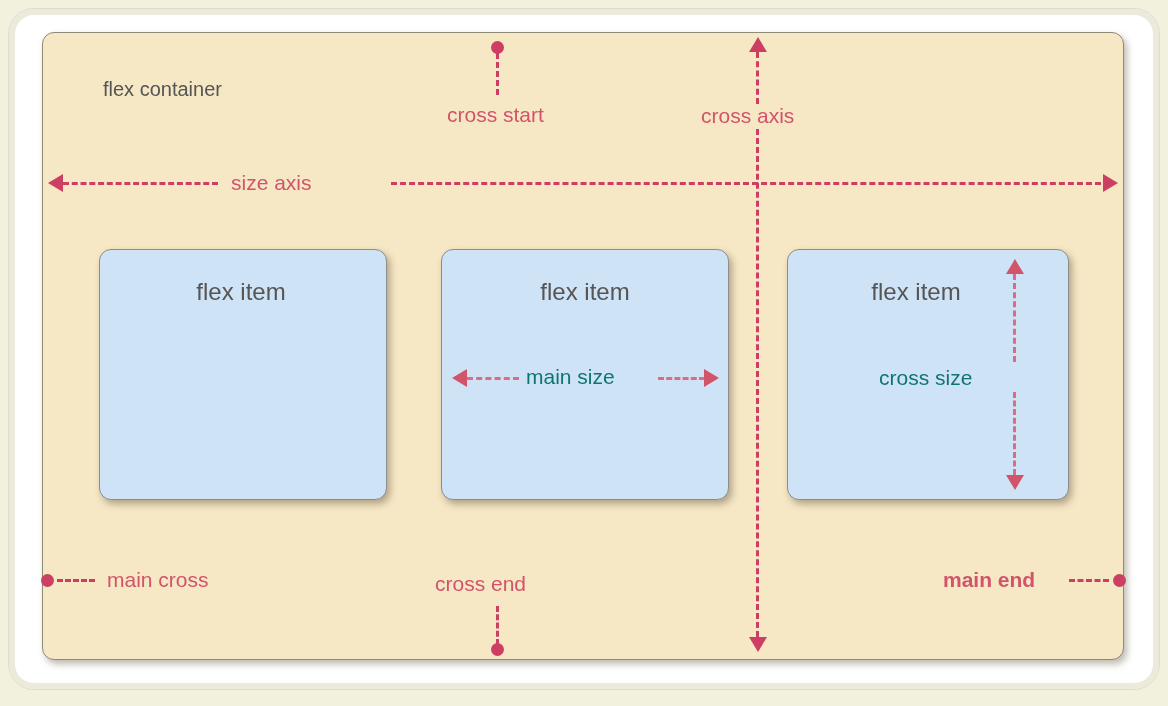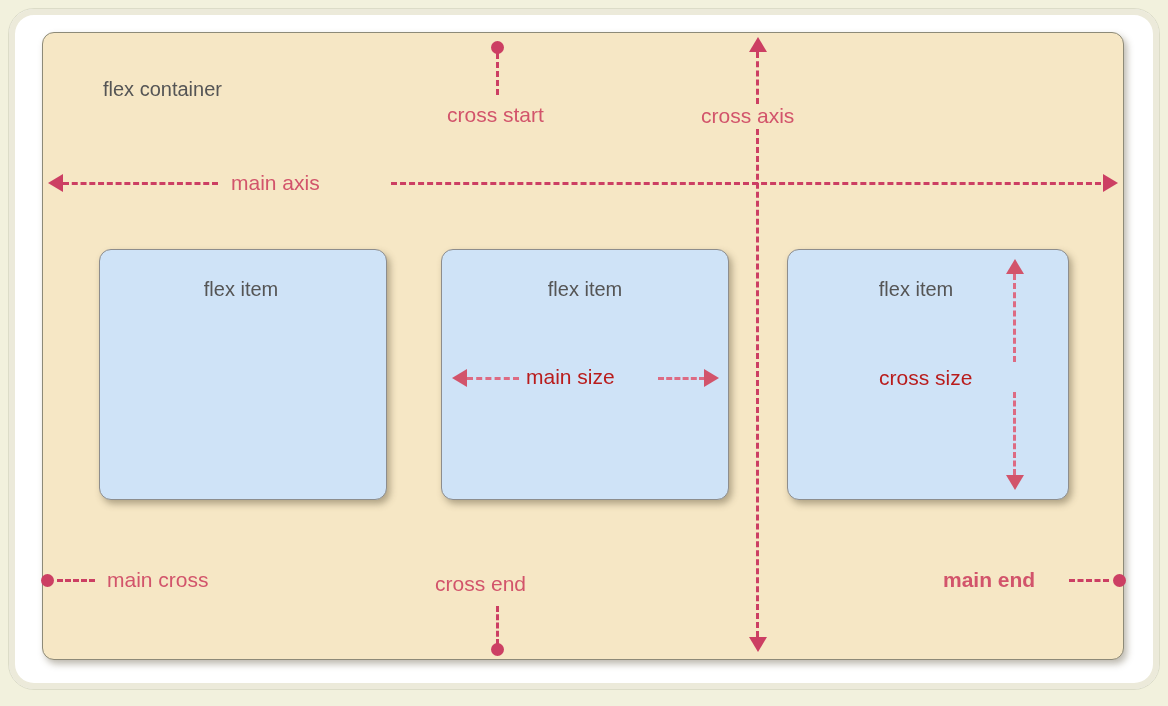--- a/index.html
+++ b/index.html
@@ -81,35 +81,35 @@
   }
   .flex-item.i1 { left: 56px; }
   .flex-item.i2 { left: 398px; }
   .flex-item.i3 { left: 744px; width: 282px; }
 
   .item-label {
     position: absolute;
     top: 28px;
     left: 0; right: 0;
     text-align: center;
-    font-size: 20px;
+    font-size: 24px;
     color: #555555;
   }
   .flex-item.i1 .item-label { padding-right: 4px; }
   .flex-item.i3 .item-label { padding-right: 24px; }
 
   
   .anno {
     position: absolute;
     font-size: 21px;
     color: #d2546b;
     white-space: nowrap;
     line-height: 1;
   }
-  .anno.on-item { color: #b91c1c; }
+  .anno.on-item { color: #0f766e; }
 
   
   .hdash {
     position: absolute;
     height: 0;
     border-top: 3px dashed #cc3f63;
   }
   .vdash {
     position: absolute;
     width: 0;
@@ -158,21 +158,21 @@
 
   <div class="frame-outer"></div>
   <div class="frame-white"></div>
 
   <div class="flex-container">
 
     <div class="container-label">flex container</div>
 
     <div class="arrow left" style="left:5px; top:141px;"></div>
     <div class="hdash" style="left:20px; top:149px; width:155px;"></div>
-    <div class="anno" style="left:188px; top:139px;">main axis</div>
+    <div class="anno" style="left:188px; top:139px;">size axis</div>
     <div class="hdash" style="left:348px; top:149px; width:710px;"></div>
     <div class="arrow right" style="left:1060px; top:141px;"></div>
 
     <div class="arrow up" style="left:706px; top:4px;"></div>
     <div class="vdash" style="left:713px; top:19px; height:52px;"></div>
     <div class="anno" style="left:650px; top:72px;margin-left:8px;">cross axis</div>
     <div class="vdash" style="left:713px; top:96px; height:508px;"></div>
     <div class="arrow down" style="left:706px; top:604px;"></div>
 
     <div class="dot" style="left:448px; top:8px;"></div>

